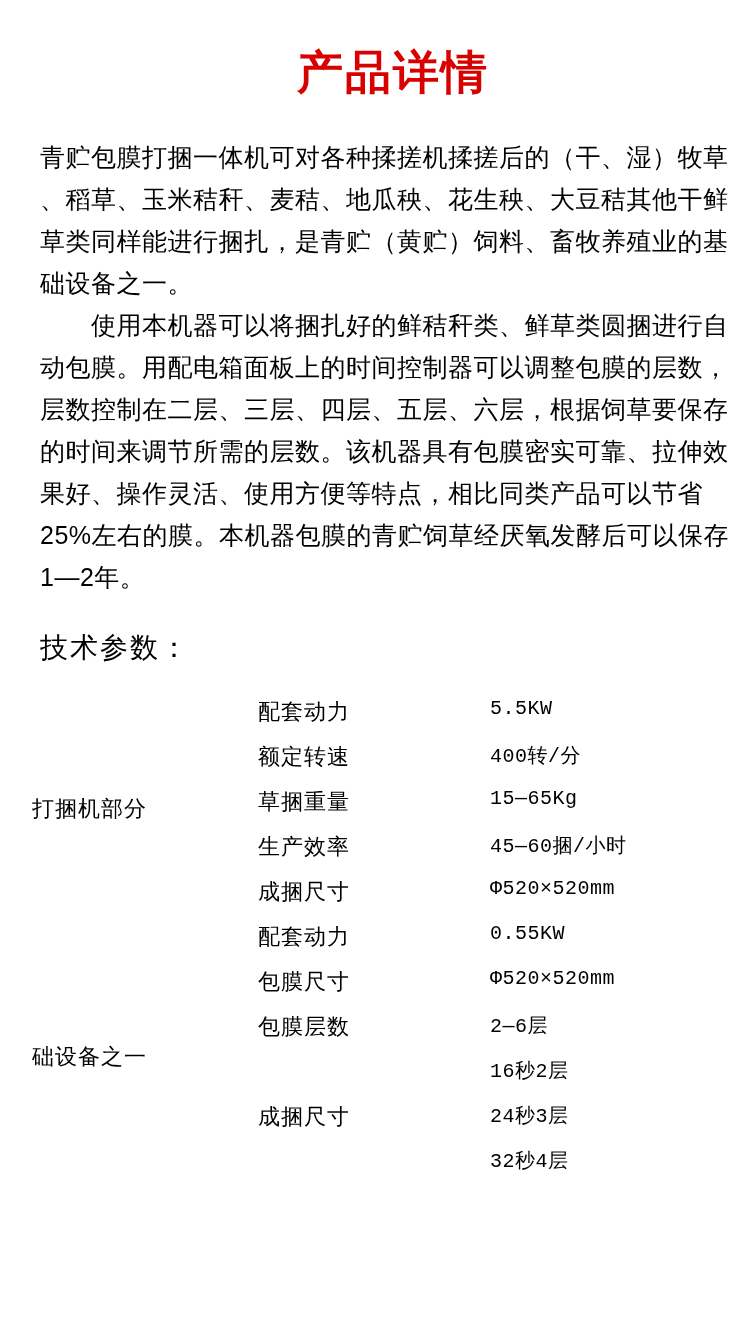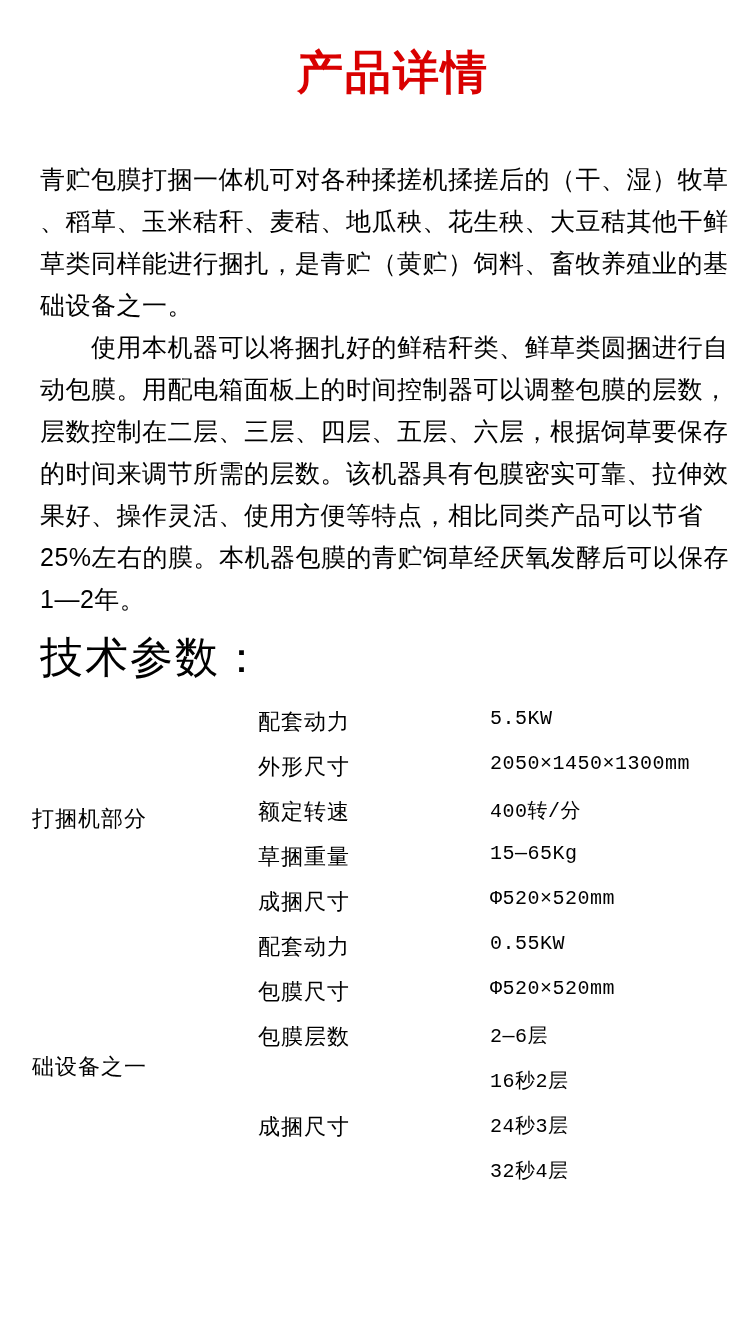--- a/index.html
+++ b/index.html
@@ -20,32 +20,32 @@
   .page-title {
     padding-top: 16px;
     text-align: center;
     font-size: 46px;
     line-height: 50px;
     font-weight: bold;
     letter-spacing: 2px;
     padding-left: 36px;
   }
   .desc {
-    margin: 61px 28px 0 40px;
+    margin: 39px 28px 0 40px;
     font-size: 25px;
     line-height: 42px;
     letter-spacing: 0.5px;
   }
   .desc p {
     margin: 0;
     white-space: pre;
   }
   .specs-heading {
-    margin: 16px 0 0 40px;
-    font-size: 43px;
+    margin: 28px 0 0 40px;
+    font-size: 28px;
     line-height: 43px;
     font-weight: 500;
     letter-spacing: 2px;
   }
   .spec-table {
     margin-top: 28px;
   }
   .spec-section {
     display: flex;
   }
@@ -106,30 +106,30 @@
 
   <div class="spec-table" id="spec-table">
       <div class="spec-section">
         <div class="section-label">打捆机部分</div>
         <div class="spec-rows">
           <div class="spec-row">
             <div class="spec-name">配套动力</div>
             <div class="spec-value">5.5KW</div>
           </div>
           <div class="spec-row">
-            <div class="spec-name">外形尺寸</div>
-            <div class="spec-value">2050×1450×1300mm</div>
-          </div>
-          <div class="spec-row">
             <div class="spec-name">额定转速</div>
             <div class="spec-value">400转/分</div>
           </div>
           <div class="spec-row">
             <div class="spec-name">草捆重量</div>
             <div class="spec-value">15—65Kg</div>
+          </div>
+          <div class="spec-row">
+            <div class="spec-name">生产效率</div>
+            <div class="spec-value">45—60捆/小时</div>
           </div>
           <div class="spec-row">
             <div class="spec-name">成捆尺寸</div>
             <div class="spec-value">Φ520×520mm</div>
           </div>
         </div>
       </div>
       <div class="spec-section">
         <div class="section-label">础设备之一</div>
         <div class="spec-rows">

